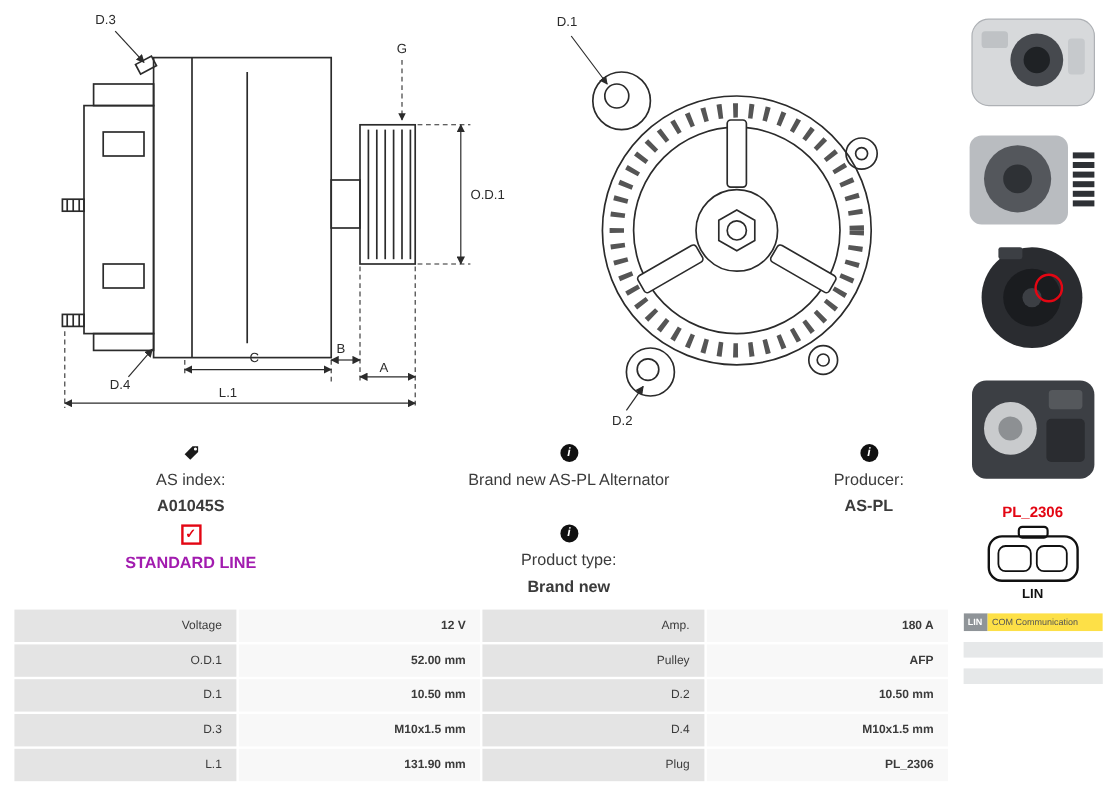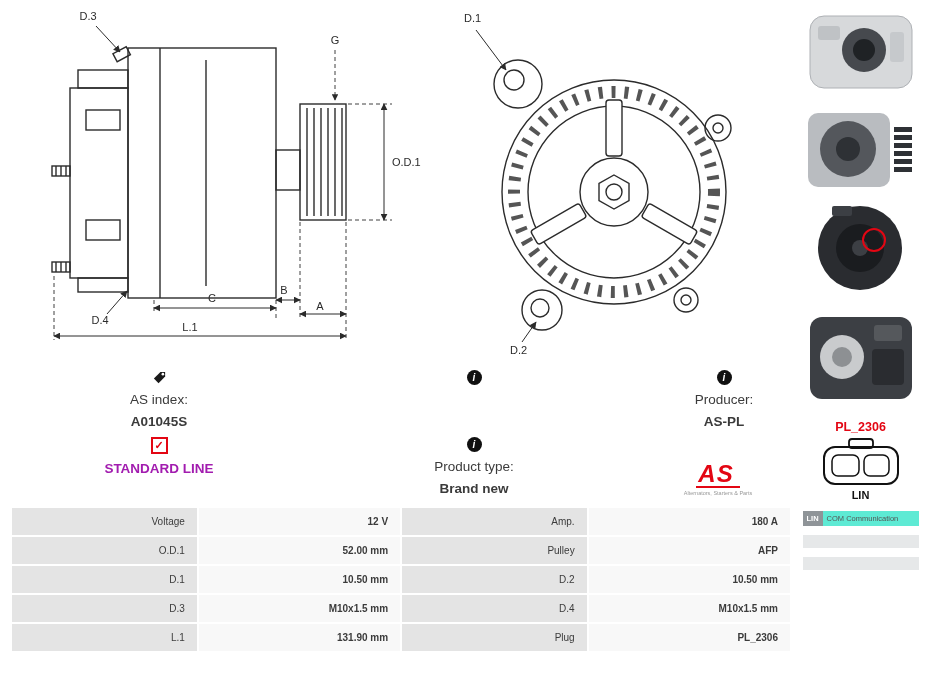--- a/index.html
+++ b/index.html
@@ -32,21 +32,21 @@
   table.spec td{padding:4px 12px;text-align:right;height:19px;}
   td.lbl{background:#e4e4e4;width:168px;}
   td.val{background:#f8f8f8;width:185px;font-weight:bold;}
   td.cell-empty{background:transparent;}
 
   .photo{width:118px;margin-bottom:5px;}
   .plug-code{color:#e30613;font-weight:bold;font-size:12.5px;margin:6px 0 2px;}
   .plug-name{font-weight:bold;font-size:11px;color:#111;margin-top:1px;}
   .com-badge{margin-top:10px;display:flex;width:116px;height:15px;font-size:7.5px;overflow:hidden;}
   .com-left{background:#8f9498;color:#fff;padding:0 4px;display:flex;align-items:center;font-weight:bold;}
-  .com-right{background:#5eead4;color:#555;flex:1;display:flex;align-items:center;padding-left:4px;white-space:nowrap;}
+  .com-right{background:#fde047;color:#555;flex:1;display:flex;align-items:center;padding-left:4px;white-space:nowrap;}
   .placeholder-bar{width:116px;height:13px;background:#e6e8e9;margin-top:9px;}
 </style>
 </head>
 <body>
 
 <div class="page">
   <div class="main">
 
     <div class="drawings">
 
@@ -163,41 +163,36 @@
       <div class="info-cell">
         <svg width="15" height="15" viewBox="0 0 16 16">
           <path d="M2,9 L9,2 H14 V7 L7,14 Z" fill="#1a1a1a"></path>
             <circle cx="11.6" cy="4.4" r="1.4" fill="#fff"></circle>
         </svg>
         <span>AS index:</span>
         <span class="bold">A01045S</span>
       </div>
       <div class="info-cell">
         <span class="info-i">i</span>
+        <span>Brand new AS-PL Alternator</span>
       </div>
       <div class="info-cell">
         <span class="info-i">i</span>
         <span>Producer:</span>
         <span class="bold">AS-PL</span>
       </div>
 
       <div class="info-cell">
         <span class="check-box">✓</span>
         <span class="red-bold">STANDARD LINE</span>
       </div>
       <div class="info-cell">
         <span class="info-i">i</span>
         <span>Product type:</span>
         <span class="bold">Brand new</span>
-      </div>
-      <div class="info-cell right">
-        <div class="as-logo">
-          <div class="as-logo-mark">AS</div>
-          <div class="as-logo-sub">Alternators, Starters &amp; Parts</div>
-        </div>
       </div>
     </div>
 
     <table class="spec">
       <tbody>
         <tr>
           <td class="lbl">Voltage</td>
           <td class="val">12 V</td>
           <td class="lbl">Amp.</td>
           <td class="val">180 A</td>

